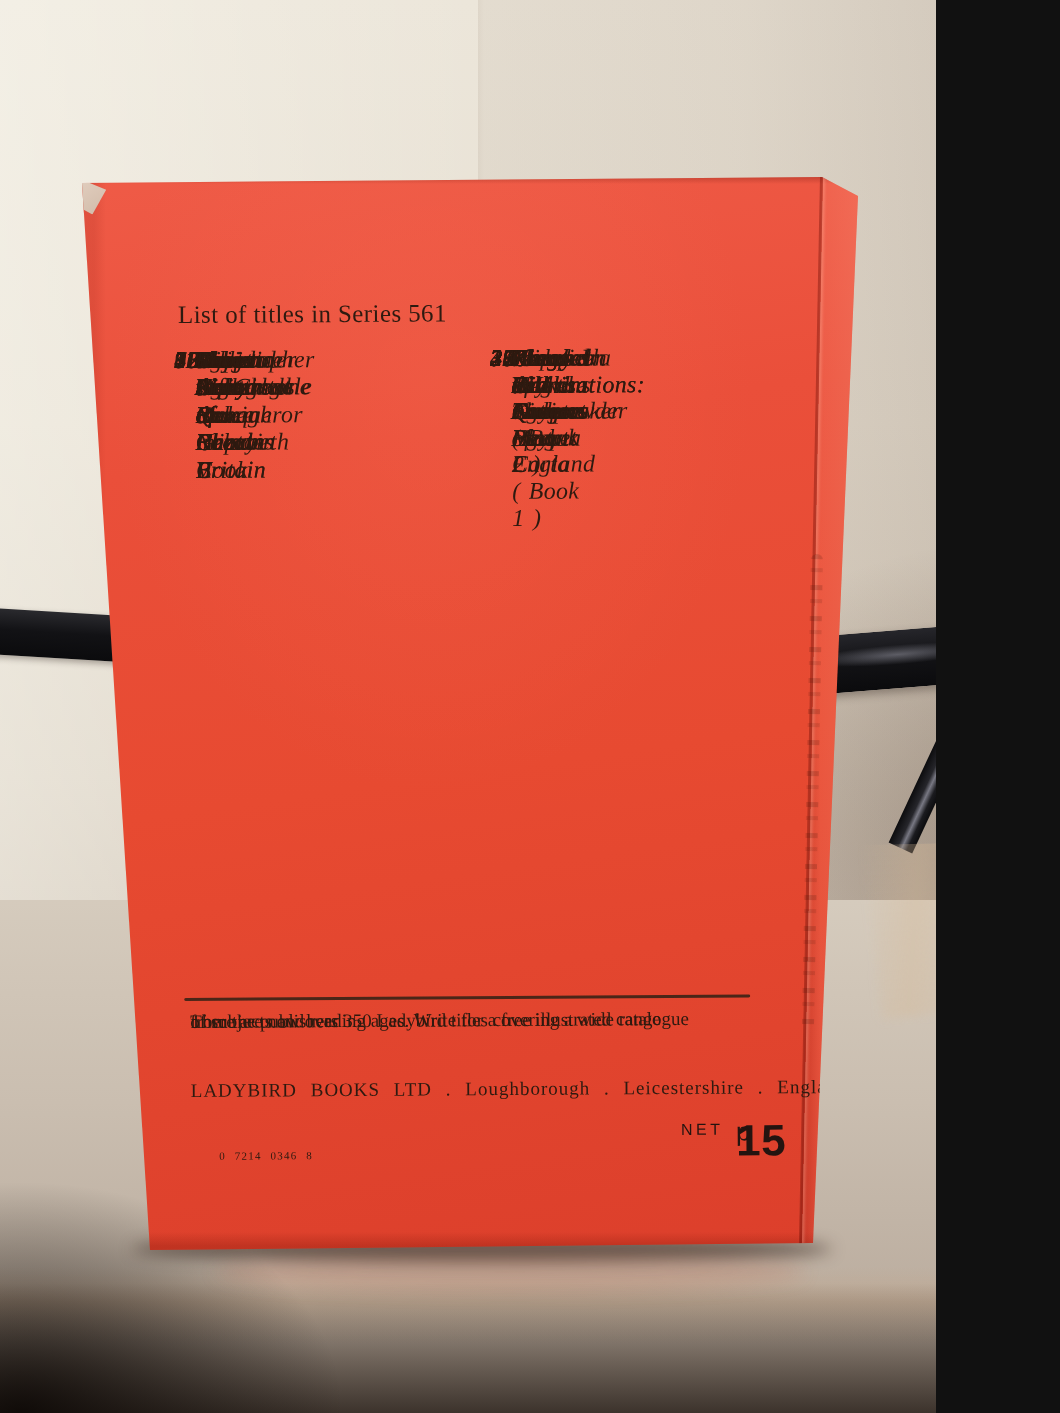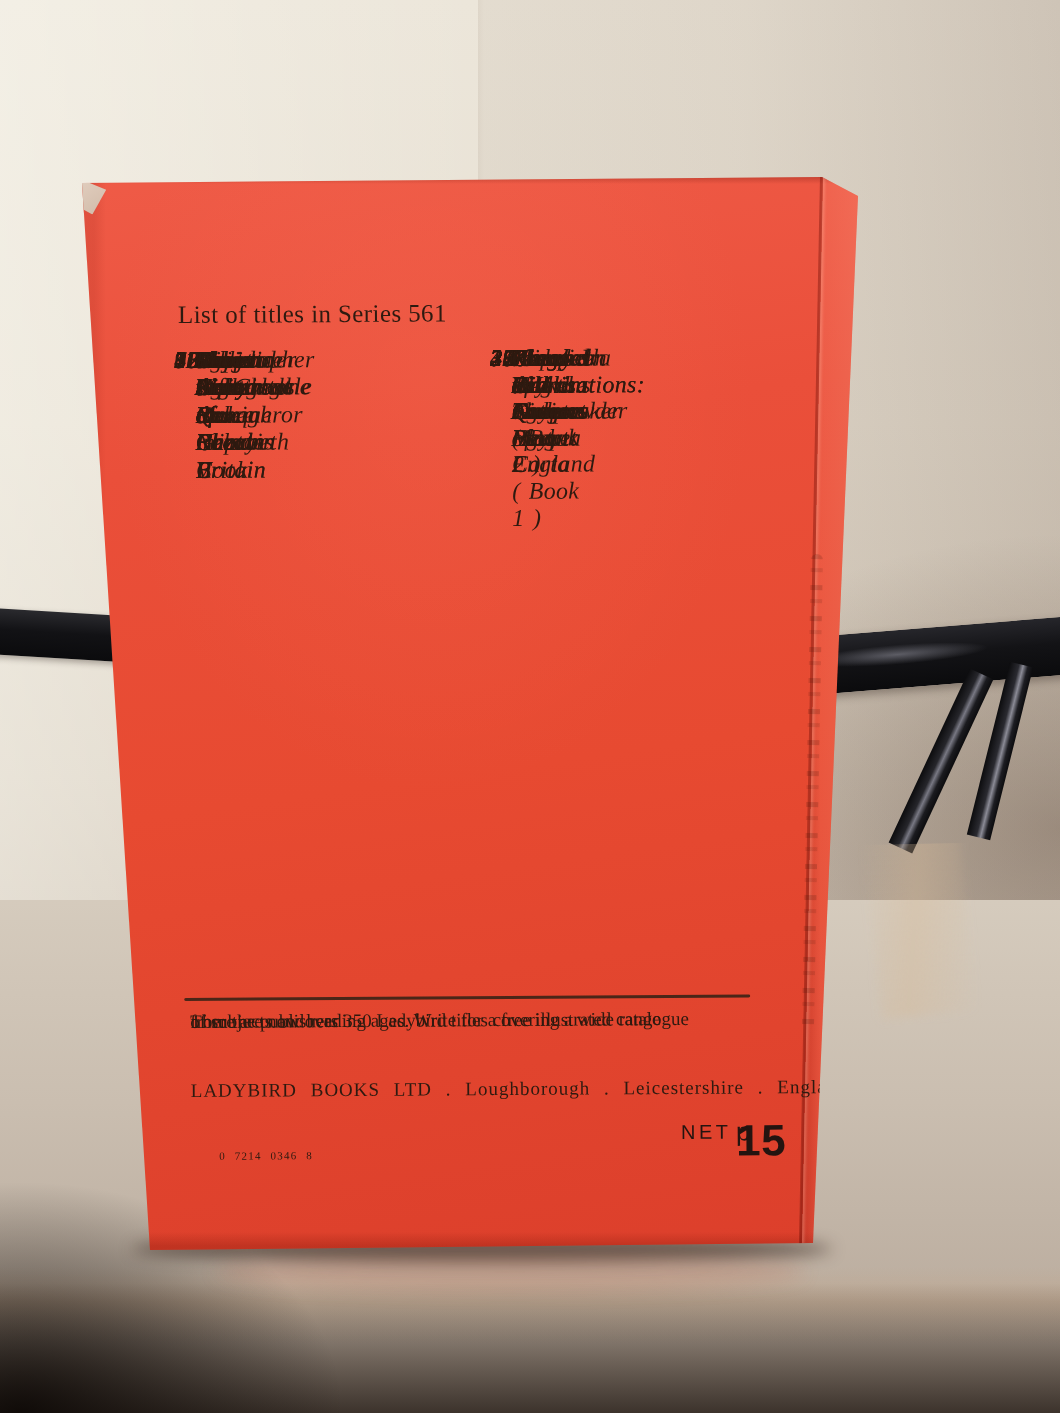--- a/index.html
+++ b/index.html
@@ -1,16 +1,16 @@
 <!DOCTYPE html>
 <html><head>
 <meta charset="utf-8">
 <style>
   html,body{margin:0;padding:0;background:#111;}
-  #stage{position:relative;width:1060px;height:1413px;overflow:hidden;
+  #stage{position:relative;width:936px;height:1413px;overflow:hidden;
          background:#a21caf;font-family:"Liberation Serif","DejaVu Serif",serif;}
   #stage *{position:absolute;box-sizing:border-box;}
 
   
   .wall{inset:0;background:linear-gradient(180deg,#ece6da 0%,#e7e0d3 30%,#dcd3c5 55%,#cabeb0 78%,#b3a496 100%);}
   .wall-left-bright{left:0;top:0;width:480px;height:900px;
     background:linear-gradient(90deg,rgba(255,255,248,.38),rgba(255,255,248,.10) 70%,rgba(255,255,248,0));}
   .wall-right-shade{left:478px;top:0;width:582px;height:900px;
     background:linear-gradient(90deg,rgba(150,130,112,.16) 0,rgba(150,130,112,.10) 6px,rgba(140,118,100,.14) 45%,rgba(120,98,82,.26) 100%),
                radial-gradient(620px 420px at 100% 92%,rgba(85,65,52,.38),rgba(85,65,52,0) 70%);}
@@ -83,21 +83,21 @@
   .rule{left:102px;top:826px;width:566px;height:2.5px;background:#3a2216;border-radius:2px;opacity:.9;}
   .blurb{left:108px;top:838px;width:584px;font-size:19px;line-height:23.4px;color:#2e1a10;}
   .blurb .bline{position:static;}
   .blurb .just{text-align:justify;text-align-last:justify;}
   .pub{left:108px;top:908px;width:620px;font-size:19px;letter-spacing:1px;word-spacing:8px;white-space:nowrap;}
   .isbn{left:136px;top:978px;font-size:11px;letter-spacing:1.2px;word-spacing:5px;white-space:nowrap;}
   .price{left:598px;top:950px;width:110px;text-align:center;color:#241410;
     font-family:"Liberation Sans","DejaVu Sans",sans-serif;line-height:1;}
   .price-val{position:static;font-size:44px;font-weight:600;letter-spacing:.5px;}
   .price-unit{position:static;font-size:26px;font-weight:500;}
-  .net{position:static;display:block;font-size:20px;font-weight:500;letter-spacing:3.5px;margin-top:3px;}
+  .net{position:static;display:block;font-size:16px;font-weight:500;letter-spacing:3.5px;margin-top:3px;}
 </style>
 </head>
 <body>
 
 <div id="stage">
 
   <div class="wall"></div>
   <div class="wall-left-bright"></div>
   <div class="wall-right-shade"></div>
 

